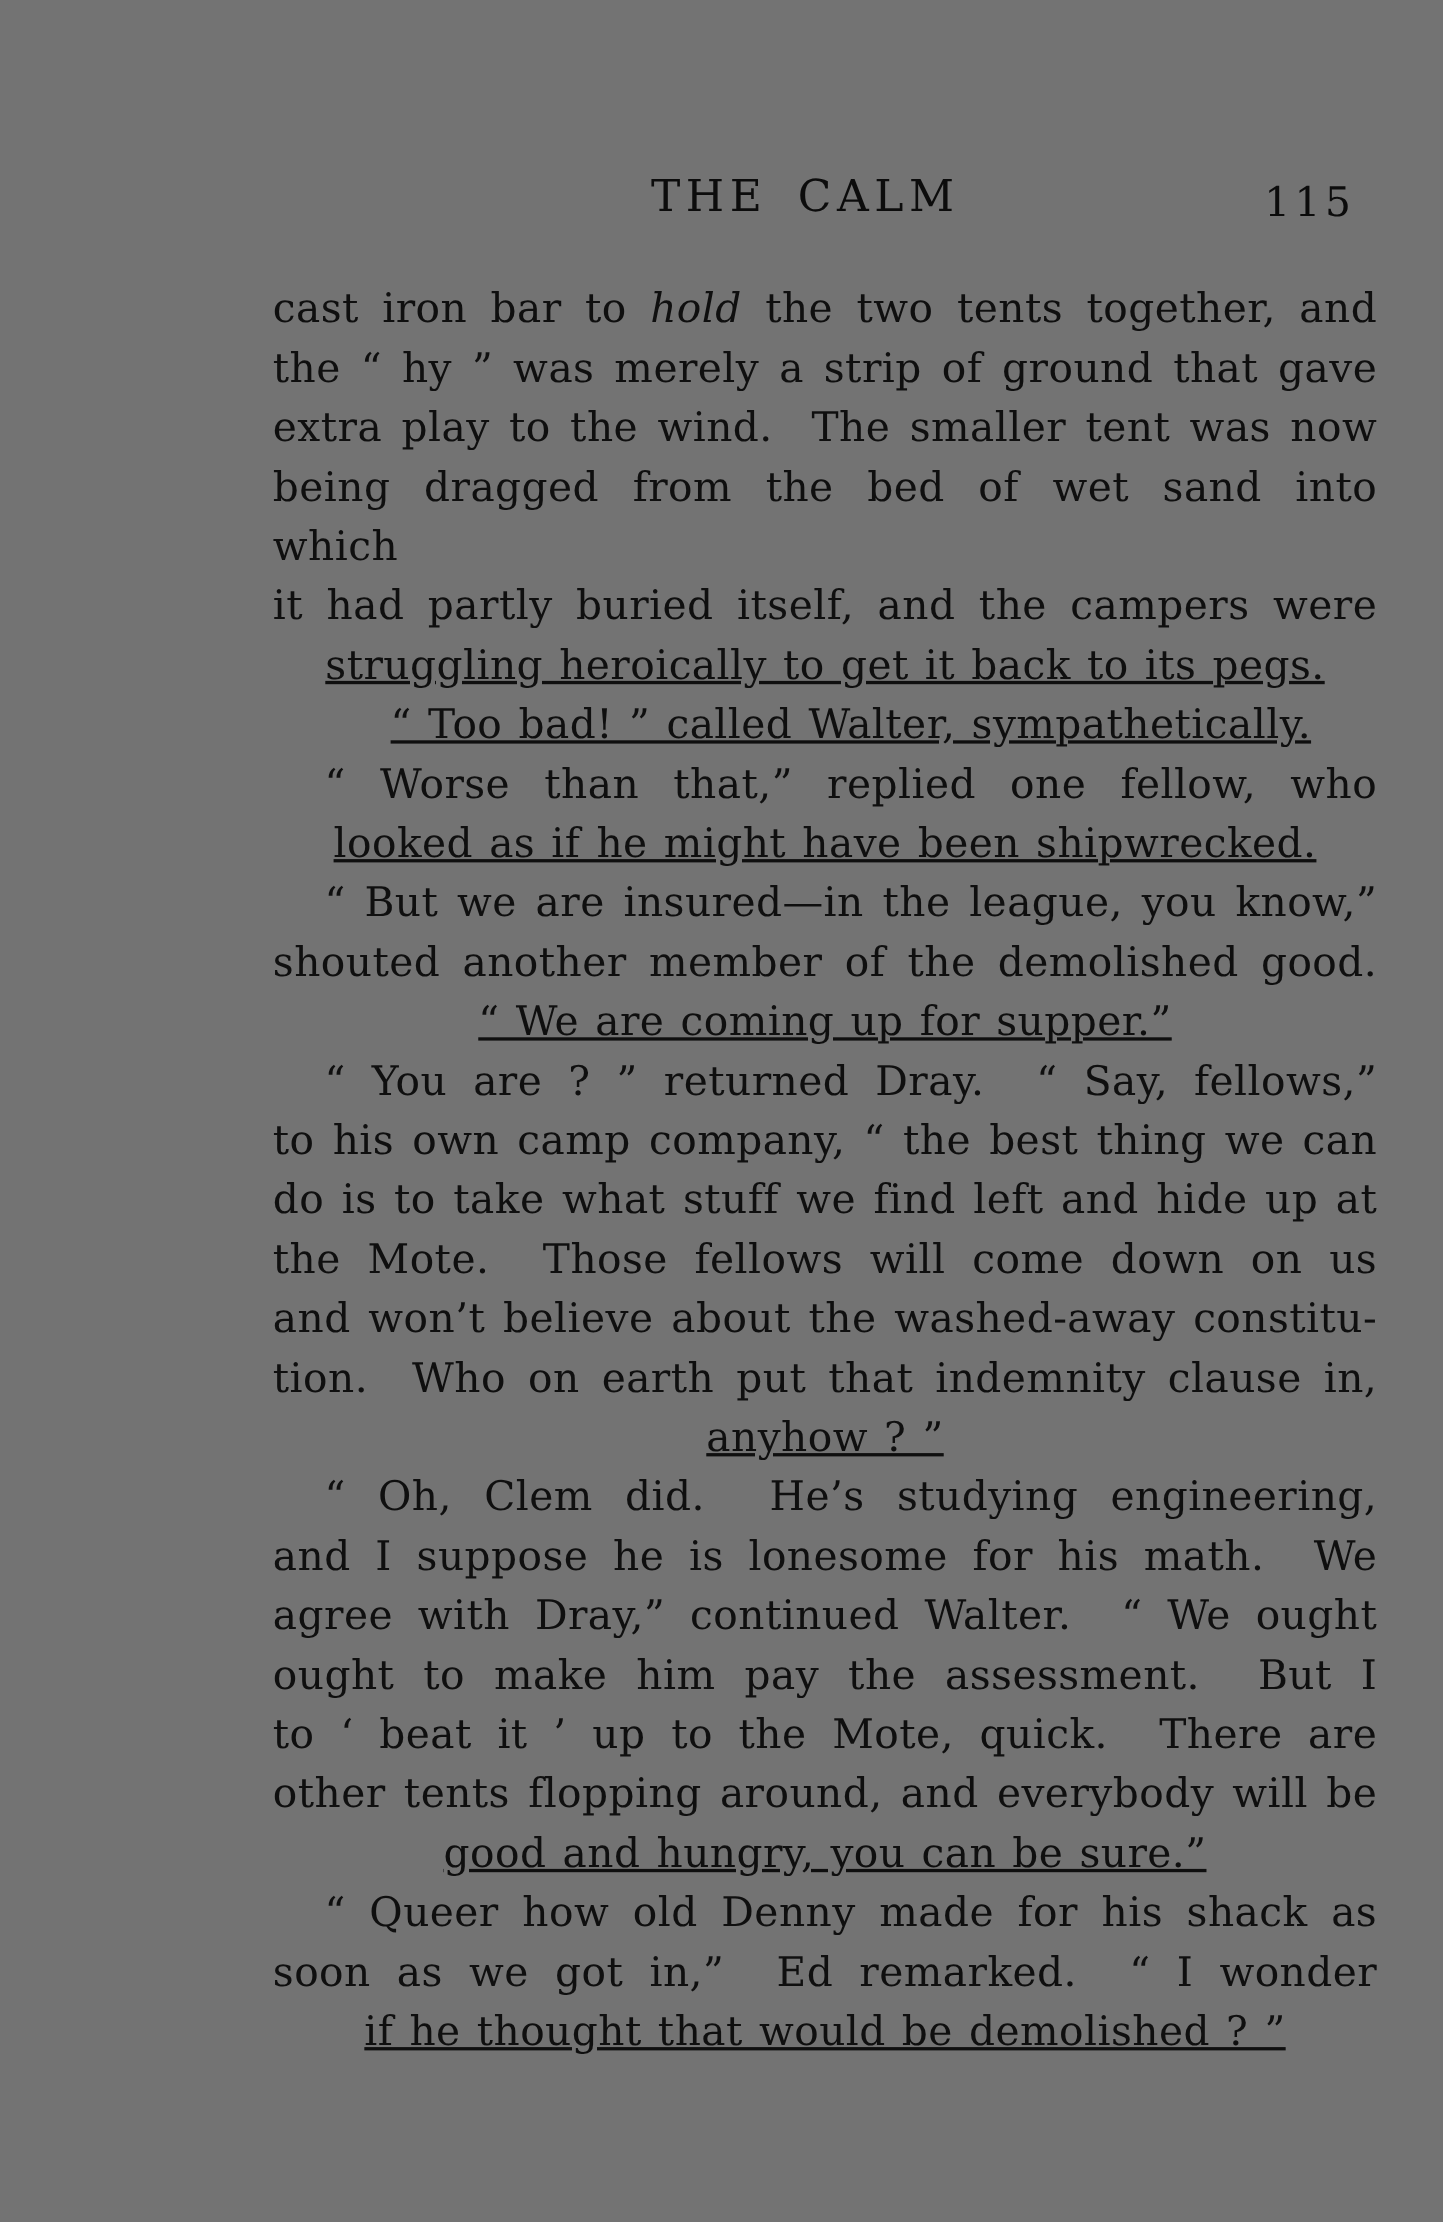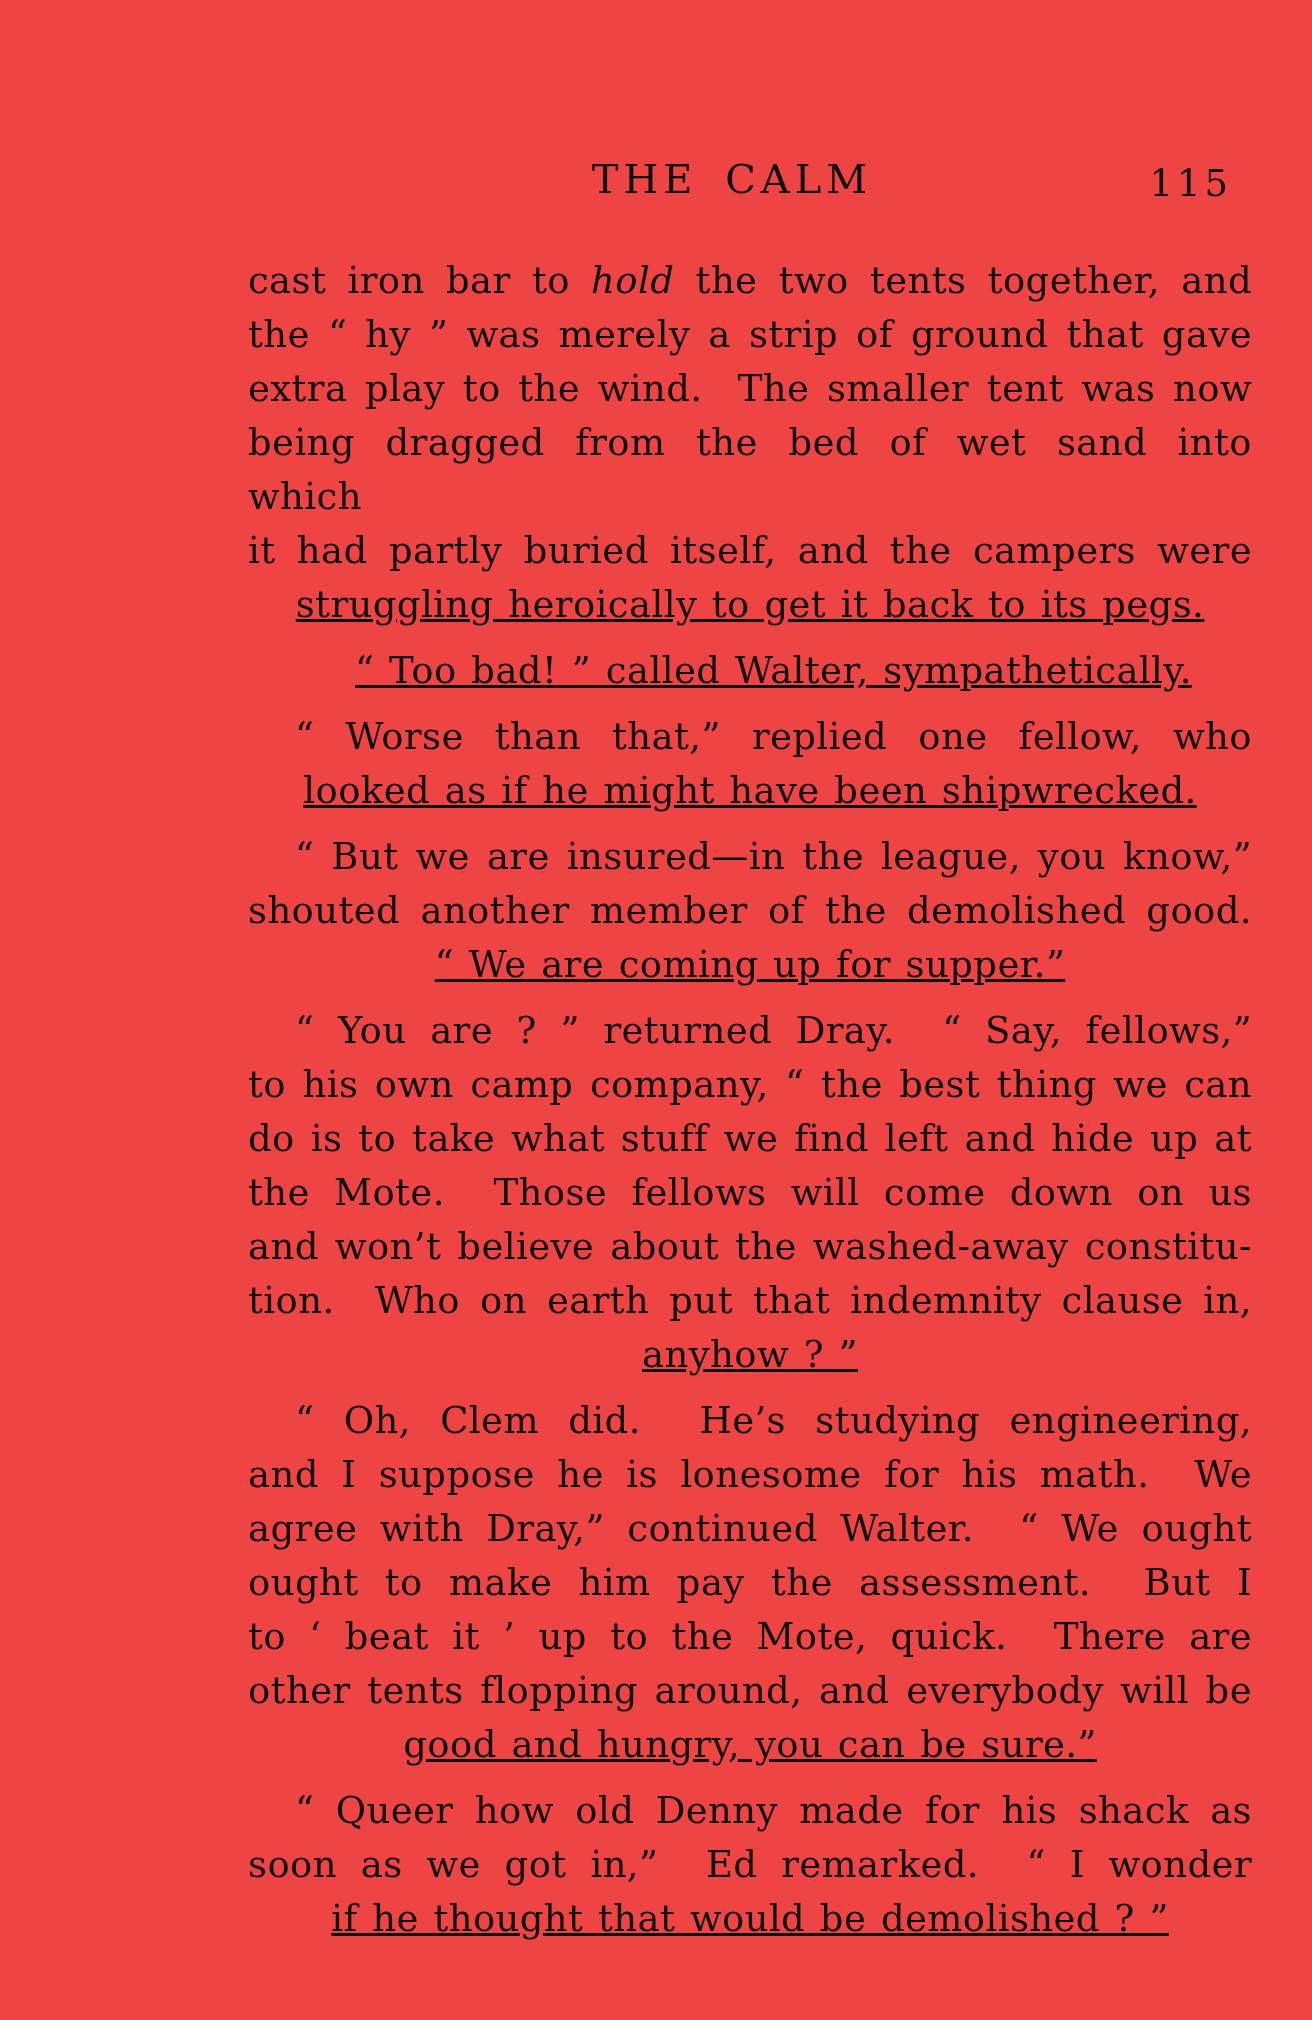--- a/index.html
+++ b/index.html
@@ -8,21 +8,21 @@
     height: 2020px;
     background: #ffffff;
     font-family: "DejaVu Serif", serif;
     color: #0f0f0f;
     position: relative;
     overflow: hidden;
   }
   .page {
     position: absolute;
     inset: 0;
-    background: #ef4444;
+    background: #737373;
   }
   .running-head {
     position: absolute;
     top: 156px;
     left: 230px;
     width: 1004px;
     height: 60px;
   }
   .running-title {
     position: absolute;
@@ -58,21 +58,20 @@
     text-align-last: justify;
     color: #0f0f0f;
   }
   .line.end {
     text-align: center;
     text-align-last: auto;
     text-decoration: underline;
   }
   .line.indent {
     text-indent: 47px;
-    margin-top: 12px;
   }
   .line em {
     font-style: italic;
   }
 </style>
 </head>
 <body>
 
 <div class="page">
 

